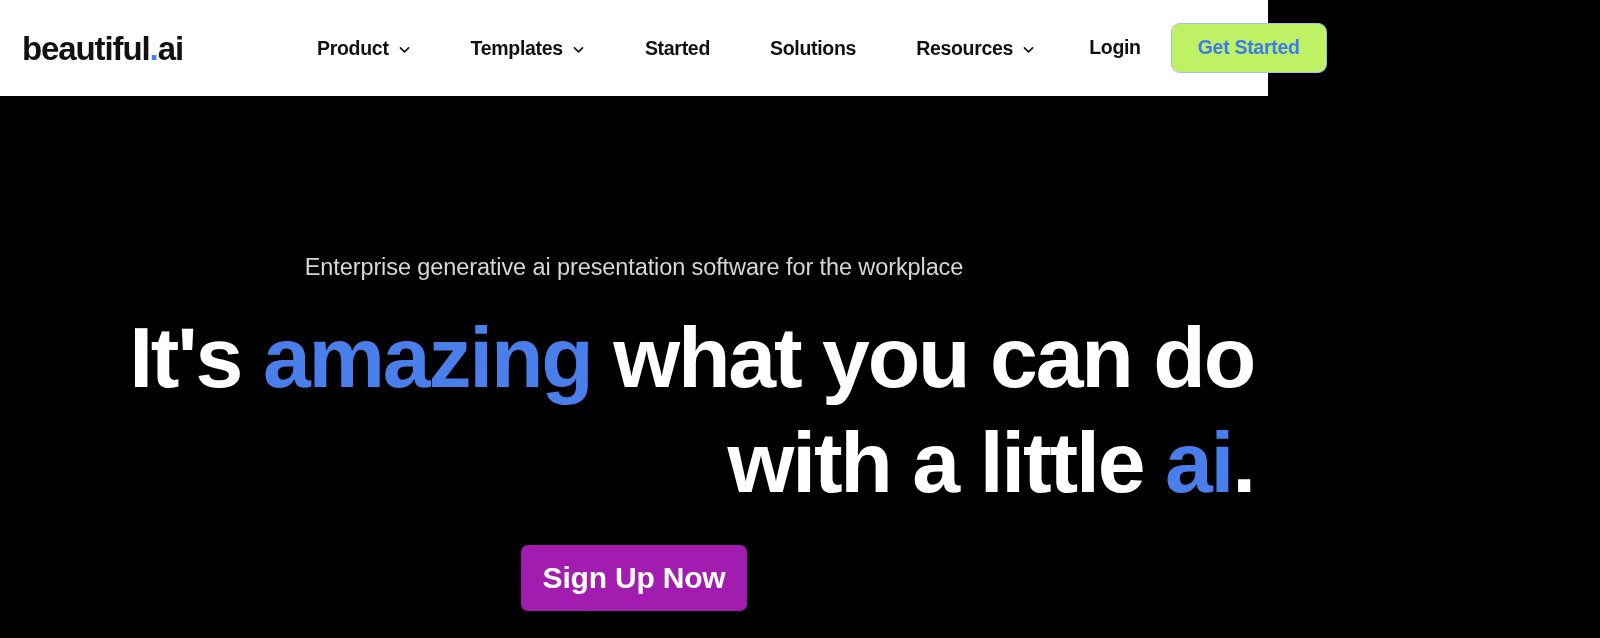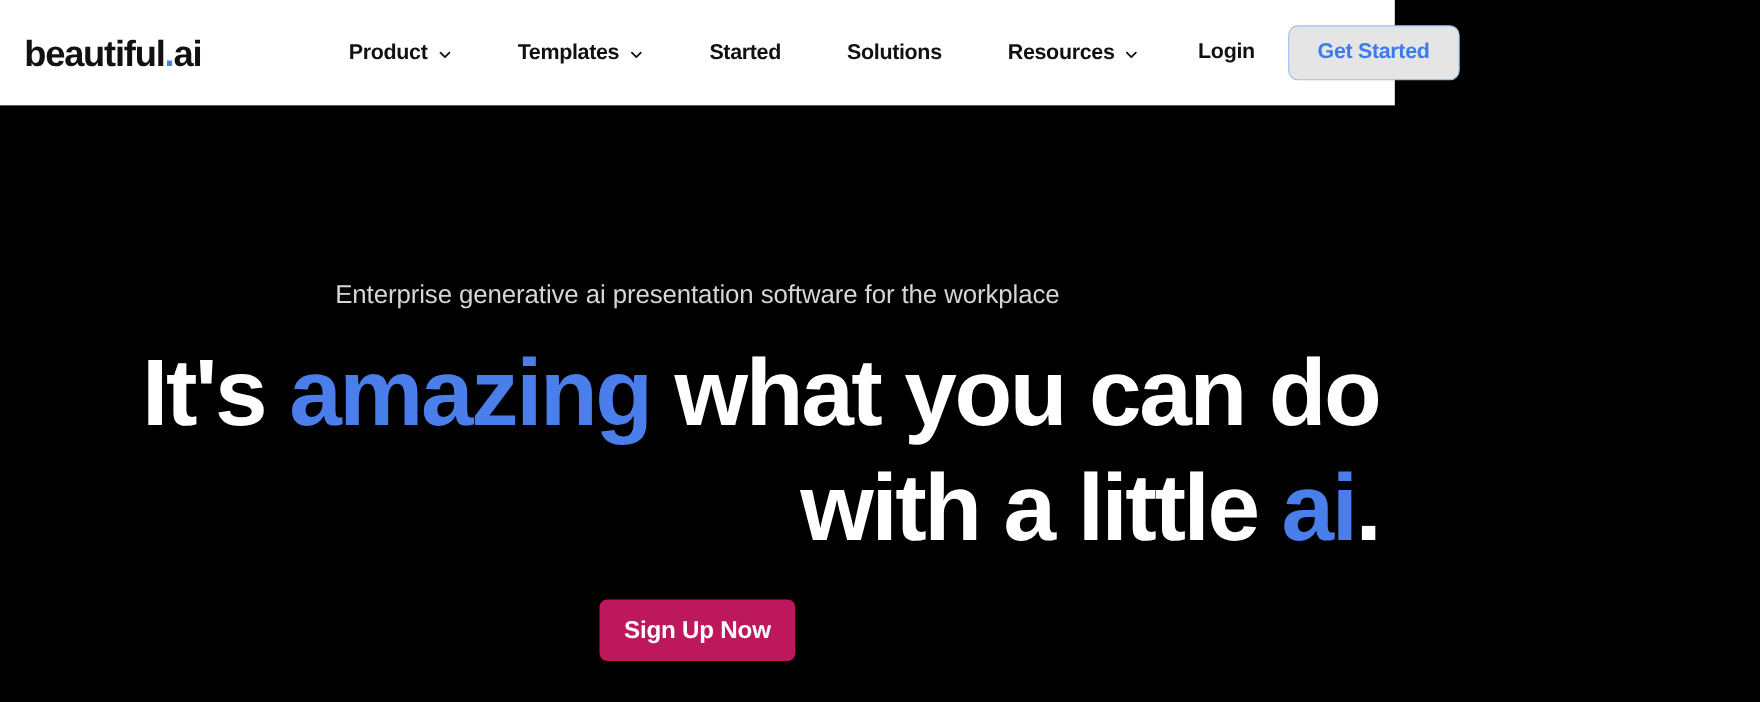--- a/index.html
+++ b/index.html
@@ -96,21 +96,21 @@
     padding: 8px 30px;
     cursor: pointer;
     user-select: none;
     white-space: nowrap;
   }
 
   .get-started {
     font-size: 19.5px;
     font-weight: bold;
     color: #3d7bed;
-    background: #e5e5e5;
+    background: #bef264;
     border: 1.5px solid #9cc0f3;
     border-radius: 9px;
     padding: 12px 26px;
     letter-spacing: -0.3px;
     cursor: pointer;
     white-space: nowrap;
     line-height: 1.2;
     font-family: "Liberation Sans", sans-serif;
   }
 
@@ -142,23 +142,23 @@
     font-size: 86px;
     font-weight: bold;
     line-height: 1.22;
     letter-spacing: -2.2px;
     max-width: 1240px;
   }
   .headline .accent { color: #4a7eea; }
 
   .cta {
     margin-top: 30px;
-    background: #be185d;
+    background: #a21caf;
     color: #ffffff;
-    font-size: 22px;
+    font-size: 30px;
     font-weight: bold;
     font-family: "Liberation Sans", sans-serif;
     letter-spacing: -0.2px;
     border: none;
     border-radius: 7px;
     padding: 15px 22px;
     cursor: pointer;
     line-height: 1.2;
   }
 </style>

